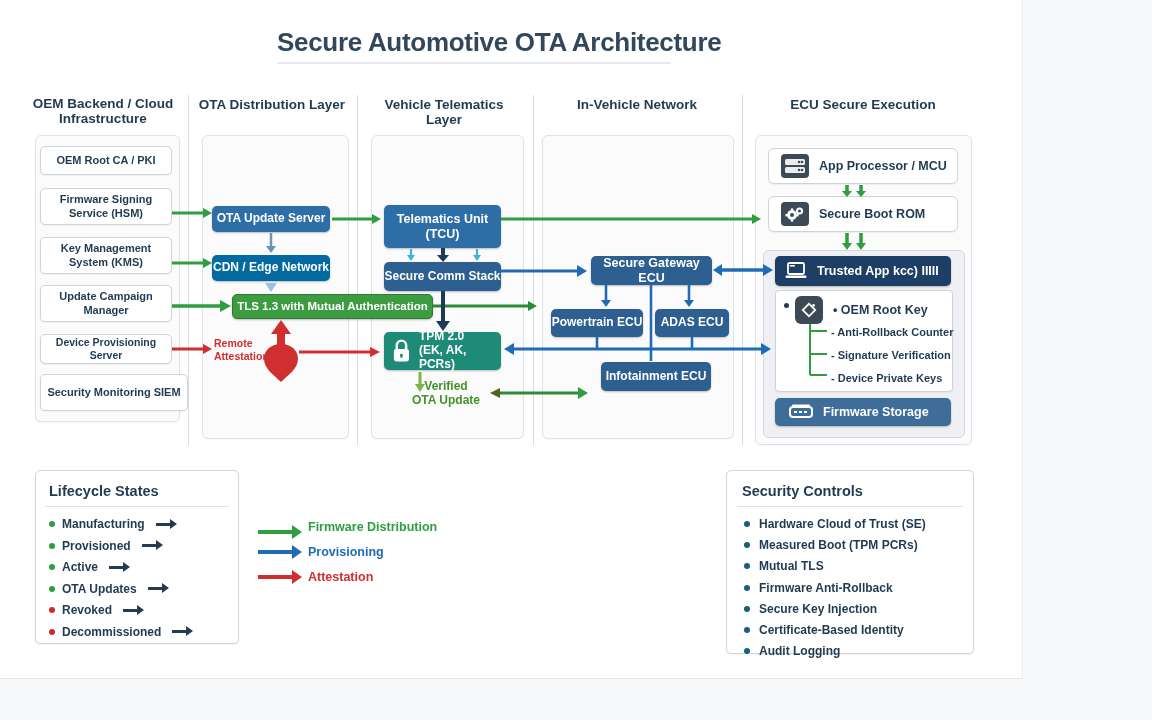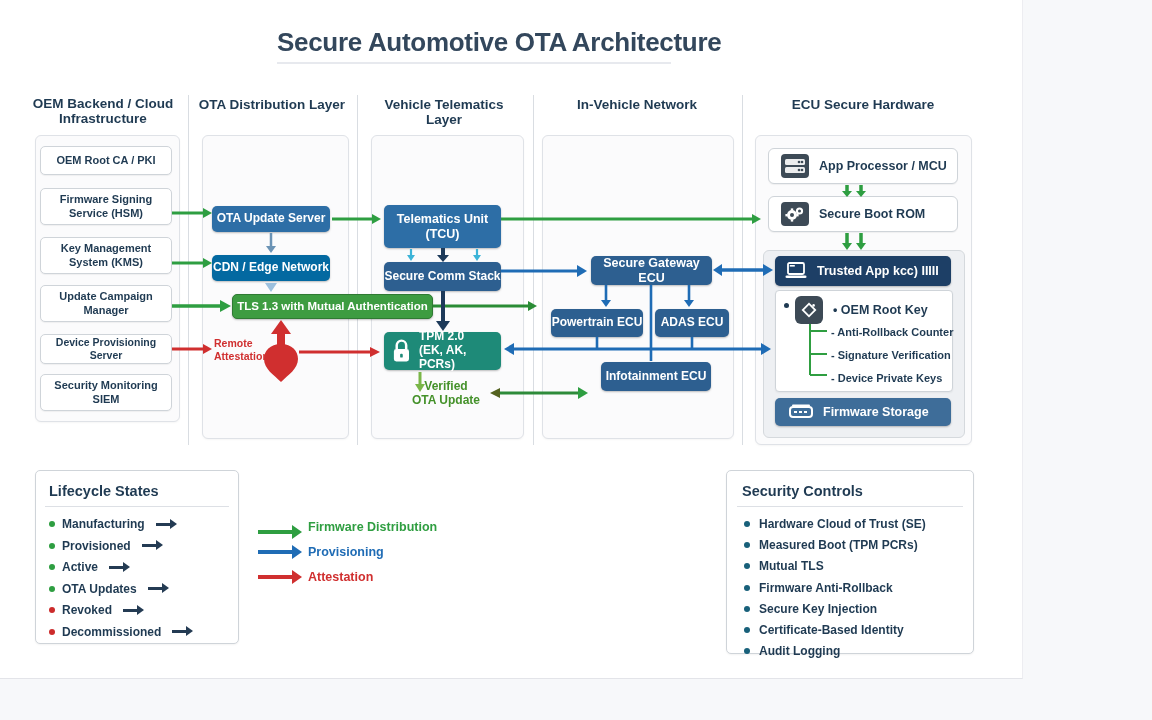--- a/index.html
+++ b/index.html
@@ -62,39 +62,39 @@
   <div class="abs title" style="left:277px;top:27px;">Secure Automotive OTA Architecture</div>
   <div class="abs title-rule" style="left:277px;top:62px;width:394px;"></div>
 
   <div class="abs col-header" style="left:28px;top:97px;width:150px;">
     <div>OEM Backend / Cloud</div>
     <div>Infrastructure</div>
   </div>
   <div class="abs col-header" style="left:197px;top:98px;width:150px;">OTA Distribution Layer</div>
   <div class="abs col-header" style="left:369px;top:98px;width:150px;">Vehicle Telematics Layer</div>
   <div class="abs col-header" style="left:562px;top:98px;width:150px;">In-Vehicle Network</div>
-  <div class="abs col-header" style="left:788px;top:98px;width:150px;">ECU Secure Hardware</div>
+  <div class="abs col-header" style="left:788px;top:98px;width:150px;">ECU Secure Execution</div>
 
   <div class="abs divider" style="left:188px;top:95px;height:350px;"></div>
   <div class="abs divider" style="left:357px;top:95px;height:350px;"></div>
   <div class="abs divider" style="left:533px;top:95px;height:350px;"></div>
   <div class="abs divider" style="left:742px;top:95px;height:350px;"></div>
 
   <div class="abs col-panel" style="left:35px;top:135px;width:143px;height:285px;"></div>
   <div class="abs col-panel" style="left:202px;top:135px;width:145px;height:302px;"></div>
   <div class="abs col-panel" style="left:371px;top:135px;width:151px;height:302px;"></div>
   <div class="abs col-panel" style="left:542px;top:135px;width:190px;height:302px;"></div>
   <div class="abs col-panel" style="left:755px;top:135px;width:215px;height:308px;"></div>
 
   <div class="abs wbox" style="left:40px;top:146px;width:132px;height:29px;">OEM Root CA / PKI</div>
   <div class="abs wbox" style="left:40px;top:188px;width:132px;height:37px;">Firmware Signing Service (HSM)</div>
   <div class="abs wbox" style="left:40px;top:237px;width:132px;height:37px;">Key Management System (KMS)</div>
   <div class="abs wbox" style="left:40px;top:285px;width:132px;height:37px;">Update Campaign Manager</div>
   <div class="abs wbox" style="left:40px;top:334px;width:132px;height:30px;font-size:10.5px;">Device Provisioning Server</div>
-  <div class="abs wbox" style="left:40px;top:374px;width:132px;height:37px;">Security Monitoring SIEM</div>
+  <div class="abs wbox" style="left:40px;top:374px;width:148px;height:37px;">Security Monitoring SIEM</div>
 
   <div class="abs cbox bg-bluedark" style="left:212px;top:206px;width:118px;height:26px;font-size:12px;">OTA Update Server</div>
   <div class="abs cbox bg-bluemid" style="left:212px;top:255px;width:118px;height:26px;font-size:12px;">CDN / Edge Network</div>
   <div class="abs cbox bg-tls" style="left:232px;top:294px;width:201px;height:25px;font-size:11.5px;">TLS 1.3 with Mutual Authentication</div>
   <div class="abs red-label" style="left:214px;top:337px;width:60px;">
     <div>Remote</div>
     <div>Attestation</div>
   </div>
 
   <div class="abs cbox bg-bluedark" style="left:384px;top:205px;width:117px;height:43px;font-size:12.5px;flex-direction:column;">

